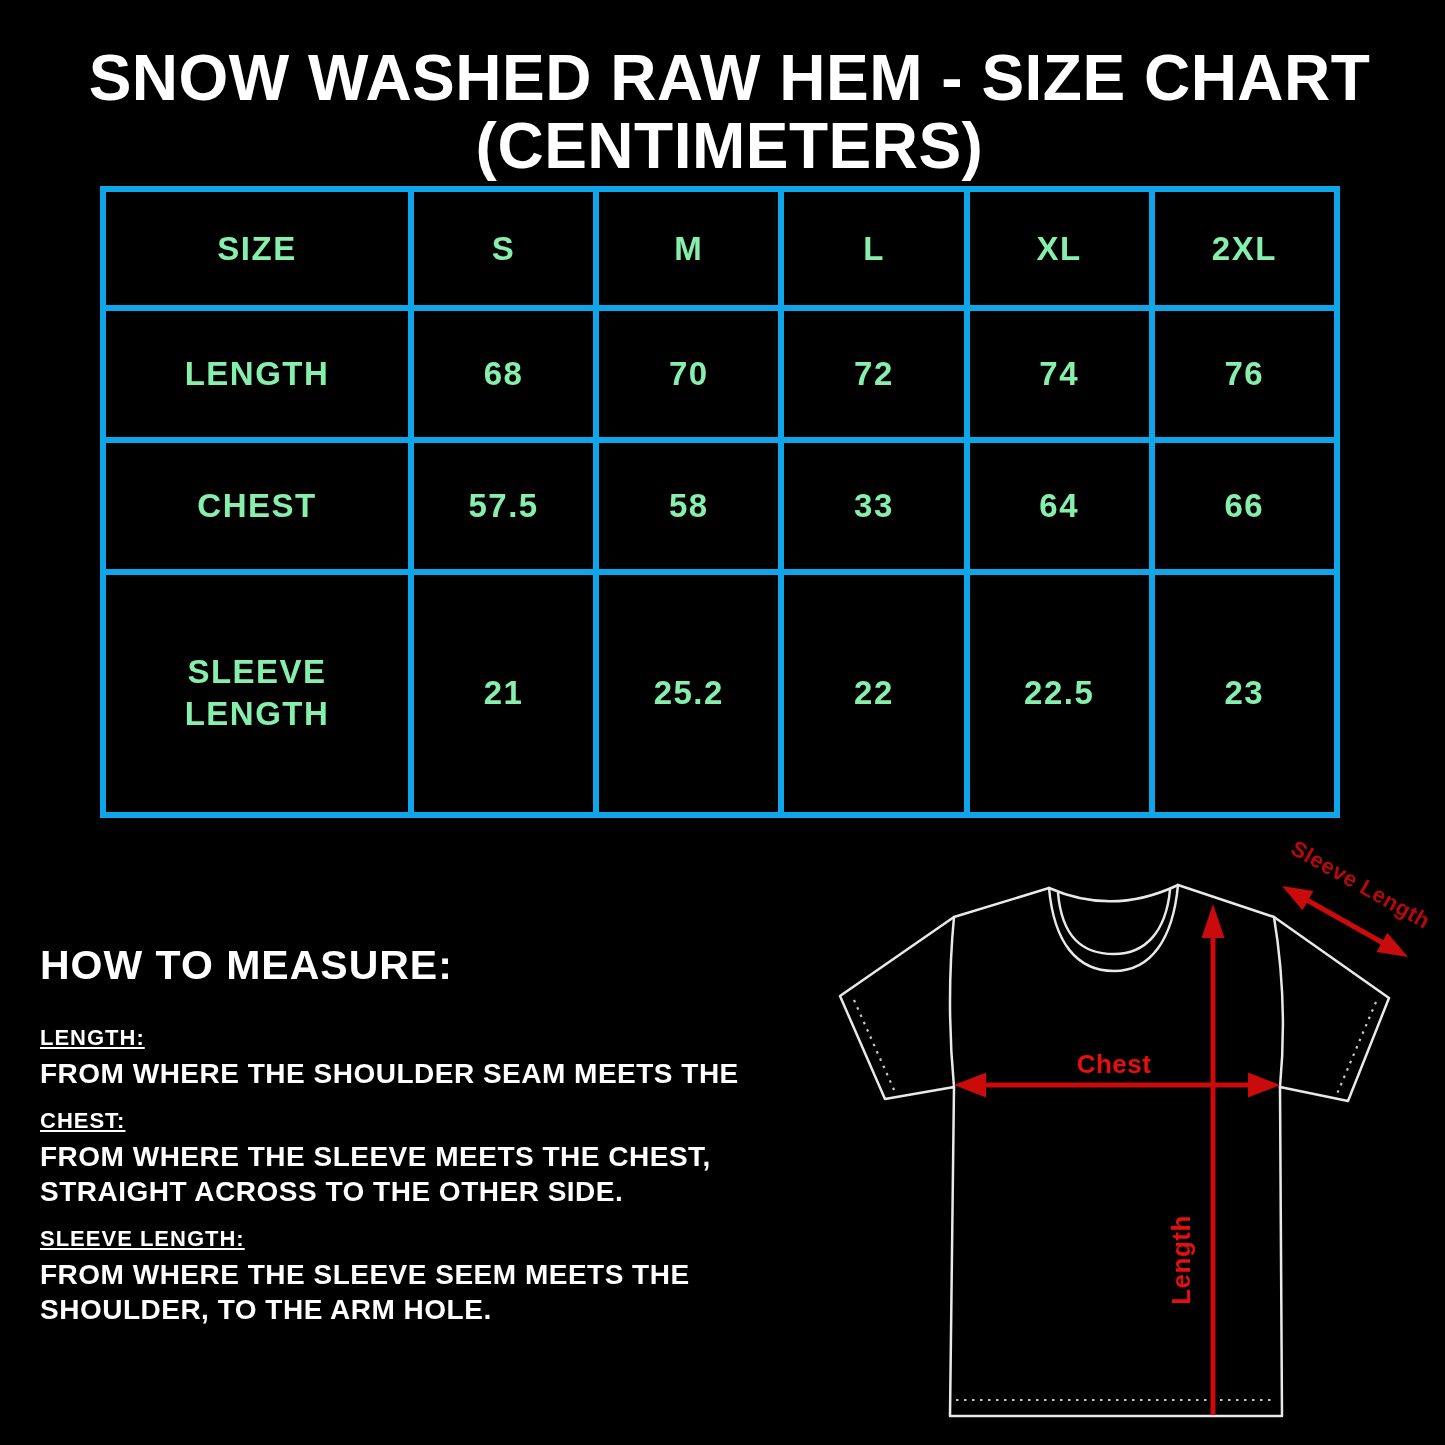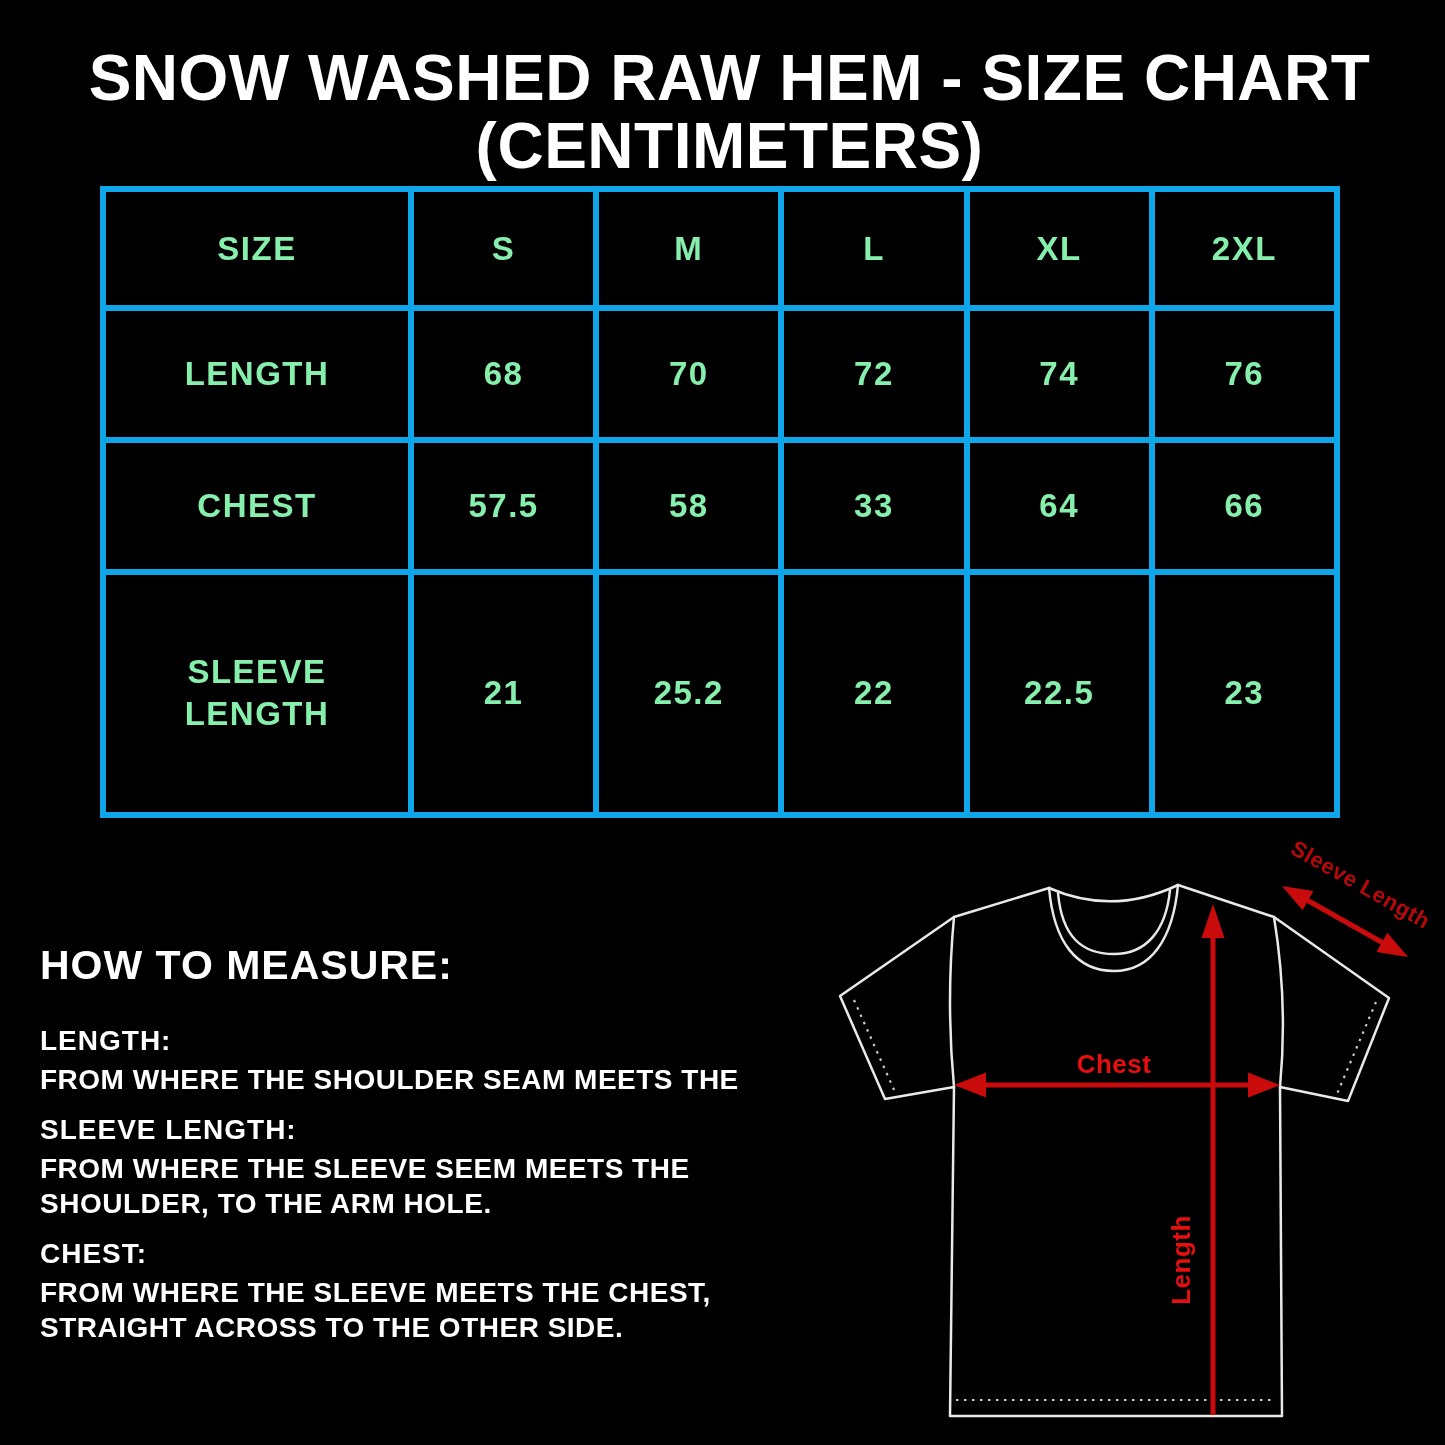--- a/index.html
+++ b/index.html
@@ -24,21 +24,21 @@
   }
   table.size-table col.label-col{width:308px;}
   .row-label{display:inline-block;max-width:210px;line-height:1.3;}
   
   .howto{
     position:absolute;left:40px;top:922px;width:745px;
     text-align:left;font-weight:bold;margin-top:20px;
   }
   .howto-heading{font-size:41px;letter-spacing:1px;margin:0 0 36px 0;}
   .measure-section{margin:0 0 17px 0;}
-  .sec-heading{font-size:28px;letter-spacing:1px;margin:0 0 5px 0;}
+  .sec-heading{font-size:22px;letter-spacing:1px;margin:0 0 5px 0;text-decoration:underline;}
   .sec-line{font-size:28px;line-height:1.25;letter-spacing:.5px;}
   
   svg.diagram{position:absolute;left:810px;top:840px;width:635px;height:605px;}
   .diag-label{
     font-family:"Liberation Sans",sans-serif;font-weight:bold;
     text-anchor:middle;font-size:26px;letter-spacing:.5px;
   }
   .diag-label.small{font-size:22px;}
 </style>
 </head>
@@ -98,29 +98,29 @@
 
   <div class="howto">
     <div class="howto-heading">HOW TO MEASURE:</div>
 
     <div class="measure-section">
       <div class="sec-heading">LENGTH:</div>
       <div class="sec-line">FROM WHERE THE SHOULDER SEAM MEETS THE</div>
     </div>
 
     <div class="measure-section">
+      <div class="sec-heading">CHEST:</div>
+      <div class="sec-line">FROM WHERE THE SLEEVE MEETS THE CHEST,</div>
+      <div class="sec-line">STRAIGHT ACROSS TO THE OTHER SIDE.</div>
+    </div>
+
+    <div class="measure-section">
       <div class="sec-heading">SLEEVE LENGTH:</div>
       <div class="sec-line">FROM WHERE THE SLEEVE SEEM MEETS THE</div>
       <div class="sec-line">SHOULDER, TO THE ARM HOLE.</div>
-    </div>
-
-    <div class="measure-section">
-      <div class="sec-heading">CHEST:</div>
-      <div class="sec-line">FROM WHERE THE SLEEVE MEETS THE CHEST,</div>
-      <div class="sec-line">STRAIGHT ACROSS TO THE OTHER SIDE.</div>
     </div>
   </div>
 
   <svg class="diagram" viewBox="0 0 635 605">
 
     <g fill="none" stroke-width="2.5" stroke-linejoin="round" stroke-linecap="round" stroke="#e9e9e9">
       <path d="M 239,48 L 144,77 L 30,156 L 75,259 L 144,247 L 140,576 L 472,576 L 470,247 L 538,261 L 579,158 L 464,77 L 368,45"></path>
       <path d="M 144,77 Q 136,162 144,247"></path>
       <path d="M 464,77 Q 478,162 470,247"></path>
       <path d="M 239,48 Q 303,76 368,45"></path>

